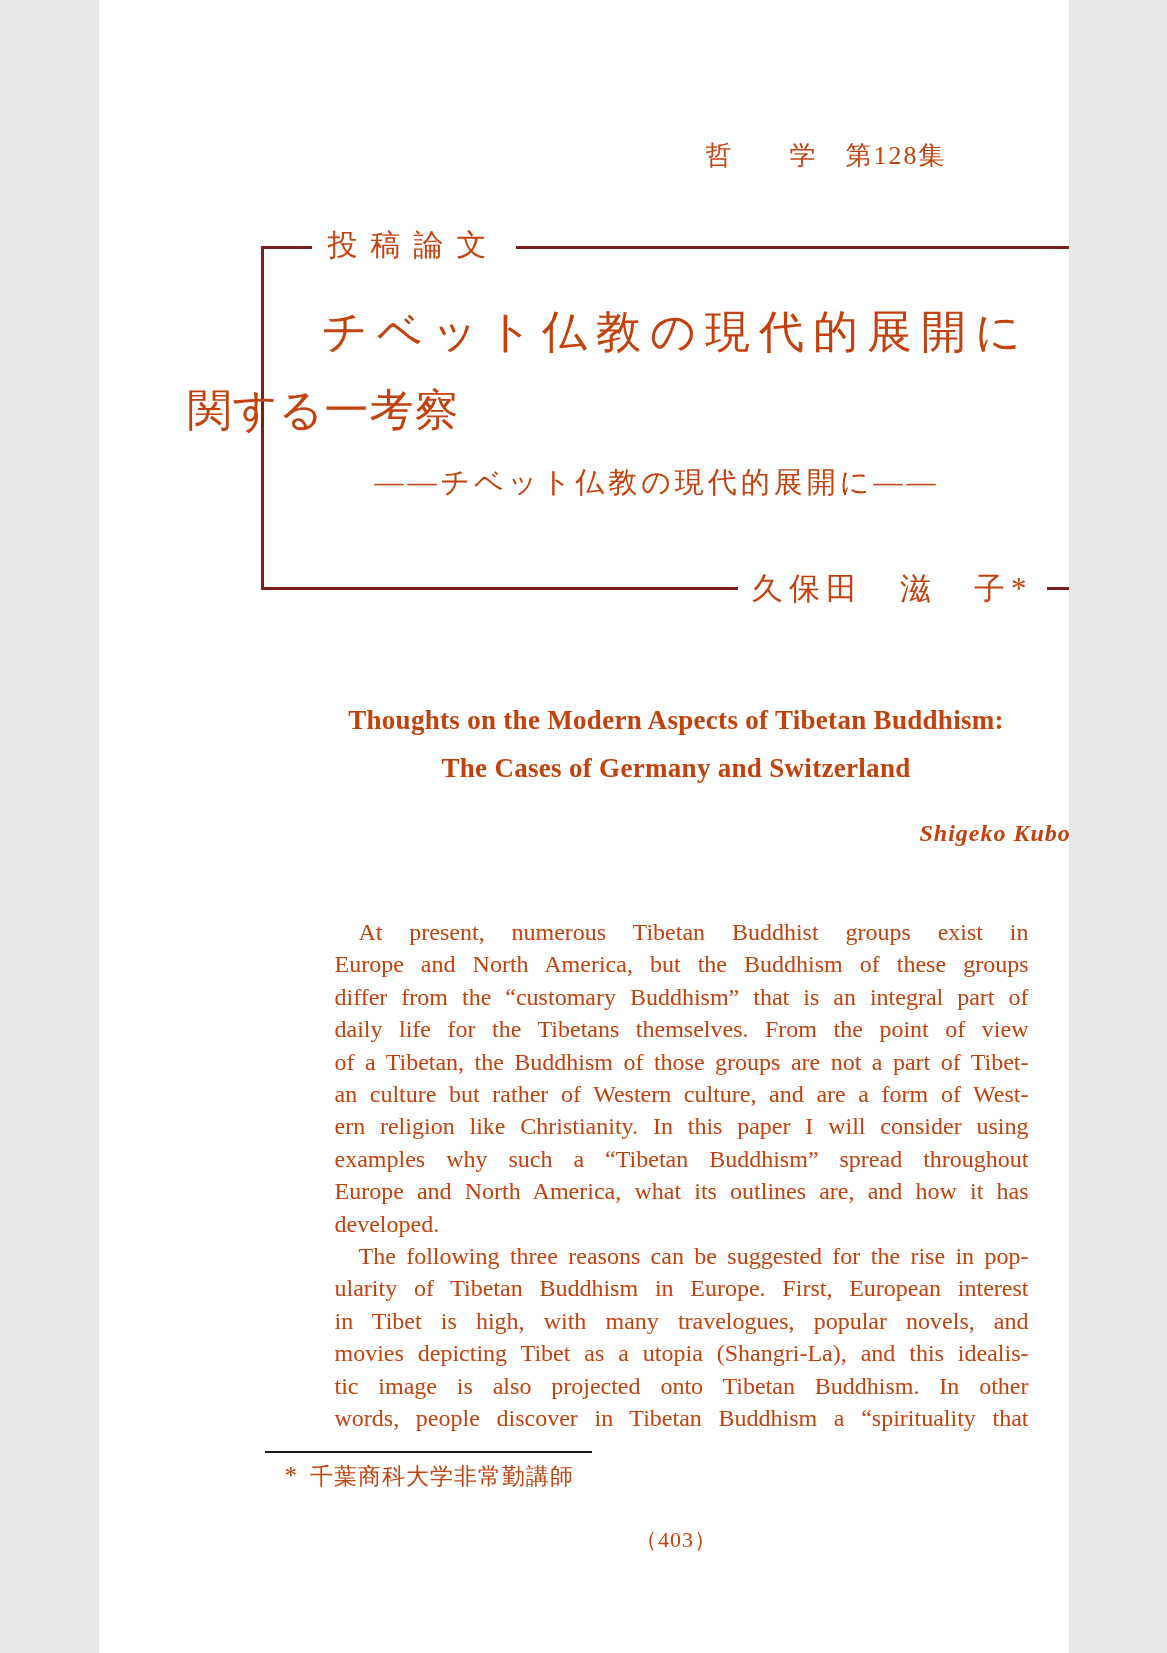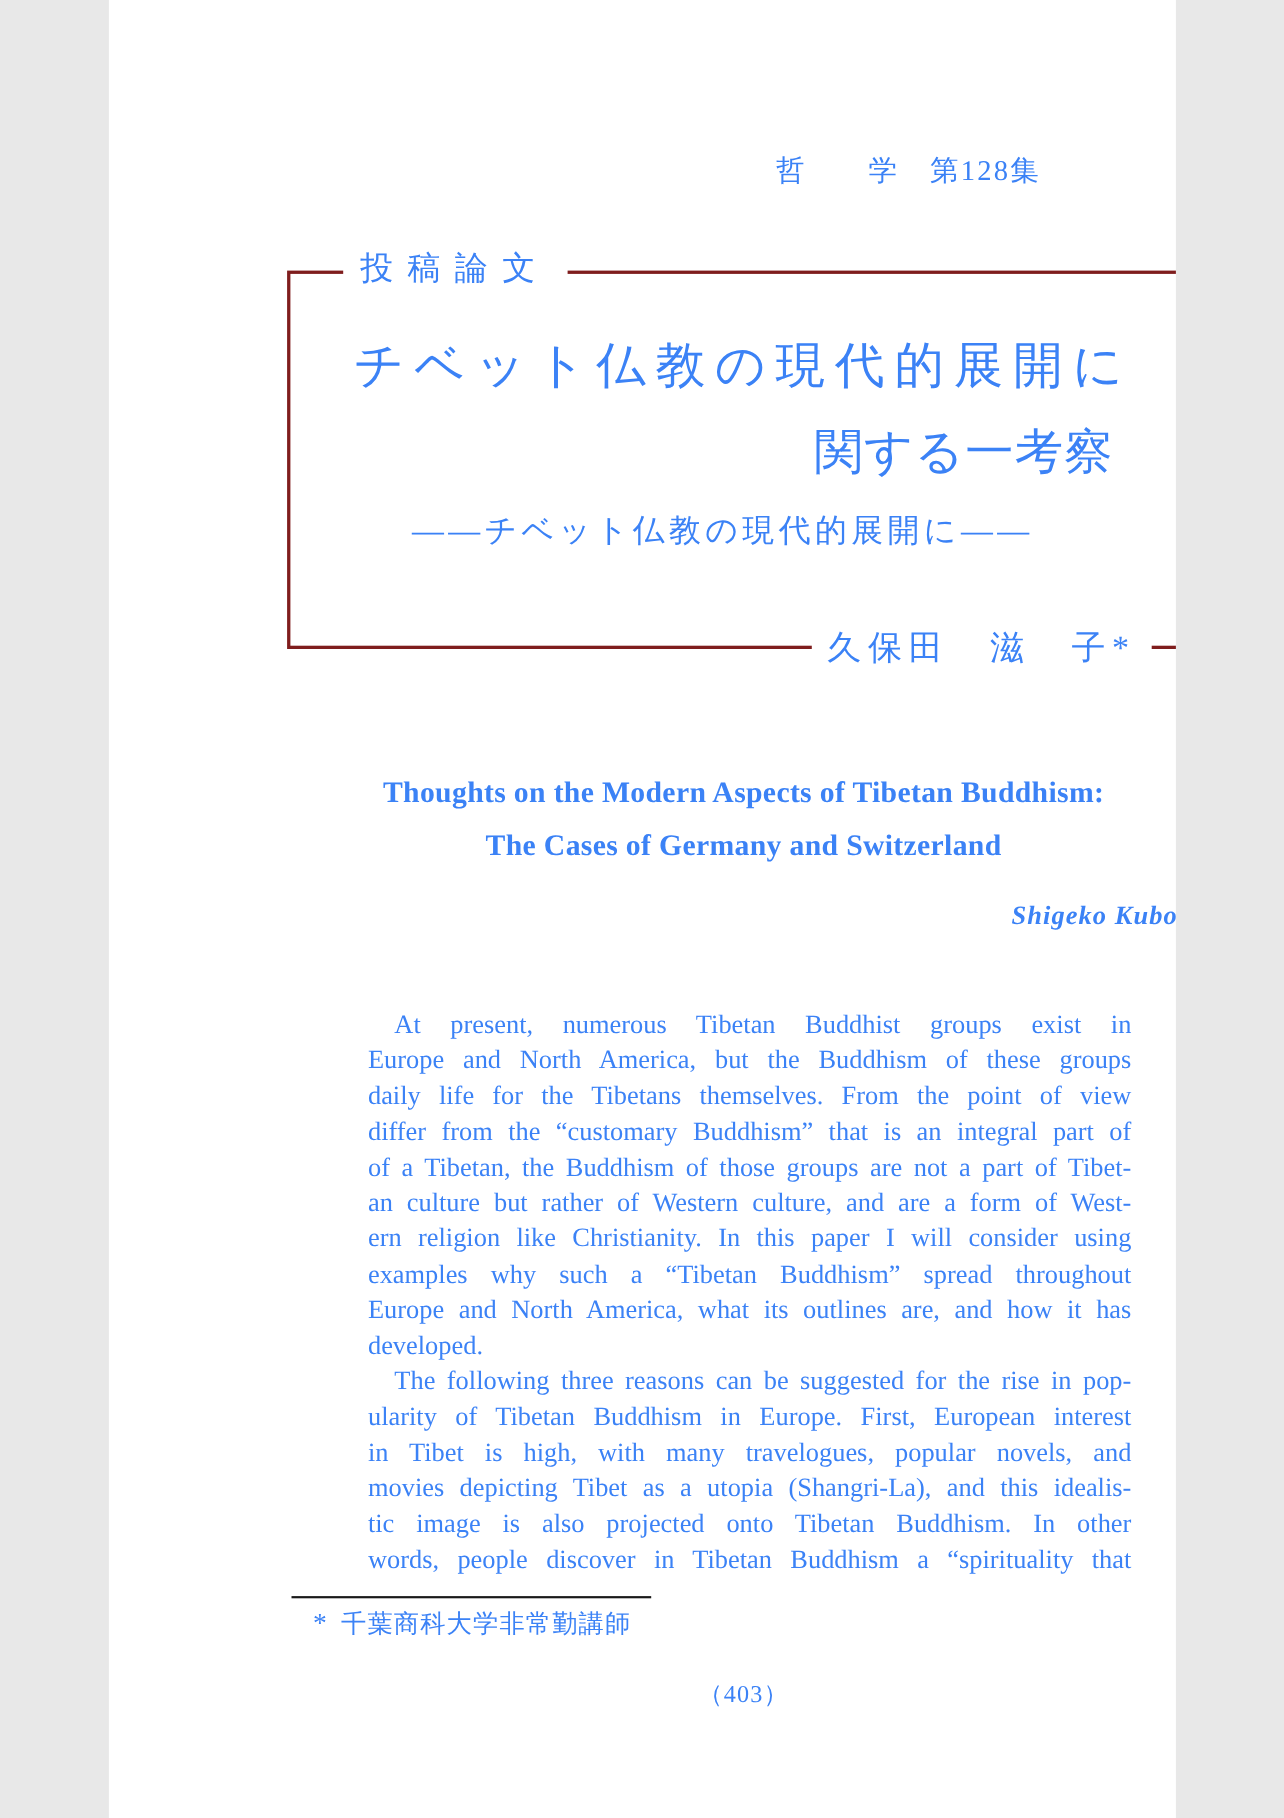--- a/index.html
+++ b/index.html
@@ -2,21 +2,21 @@
 <html><head>
 <meta charset="utf-8">
 <style>
   * { margin: 0; padding: 0; box-sizing: border-box; }
   html, body { background: #e8e8e8; }
   .page {
     position: relative;
     width: 970px;
     height: 1653px;
     background: #ffffff;
-    color: #3b82f6;
+    color: #c2410c;
     font-family: "Liberation Serif", "DejaVu Serif", serif;
     overflow: hidden;
     margin: 0 auto;
     padding-left: 35px;
   }
   .journal-header {
     position: absolute;
     top: 138px;
     right: 122px;
     font-size: 26px;
@@ -45,21 +45,21 @@
   .jp-title-line1 {
     margin-top: 57px;
     text-align: center;
     font-size: 45px;
     letter-spacing: 9px;
     line-height: 52px;
     white-space: nowrap;
   }
   .jp-title-line2 {
     margin-top: 28px;
-    text-align: right;
+    text-align: left;
     font-size: 44px;
     letter-spacing: 1px;
     line-height: 50px;
     transform: translateX(-76px);
     white-space: nowrap;
   }
   .jp-subtitle {
     margin-top: 27px;
     text-align: center;
     font-size: 29px;
@@ -162,22 +162,22 @@
     <div>Thoughts on the Modern Aspects of Tibetan Buddhism:</div>
     <div>The Cases of Germany and Switzerland</div>
   </div>
 
   <div class="en-author">Shigeko Kubota</div>
 
   <div class="body-text">
       <div>
         <div class="bline indent">At present, numerous Tibetan Buddhist groups exist in</div>
         <div class="bline">Europe and North America, but the Buddhism of these groups</div>
+        <div class="bline">differ from the “customary Buddhism” that is an integral part of</div>
         <div class="bline">daily life for the Tibetans themselves.  From the point of view</div>
-        <div class="bline">differ from the “customary Buddhism” that is an integral part of</div>
         <div class="bline">of a Tibetan, the Buddhism of those groups are not a part of Tibet-</div>
         <div class="bline">an culture but rather of Western culture, and are a form of West-</div>
         <div class="bline">ern religion like Christianity.  In this paper I will consider using</div>
         <div class="bline">examples why such a “Tibetan Buddhism” spread throughout</div>
         <div class="bline">Europe and North America, what its outlines are, and how it has</div>
         <div class="bline lastline">developed.</div>
       </div>
       <div>
         <div class="bline indent">The following three reasons can be suggested for the rise in pop-</div>
         <div class="bline">ularity of Tibetan Buddhism in Europe.  First, European interest</div>

